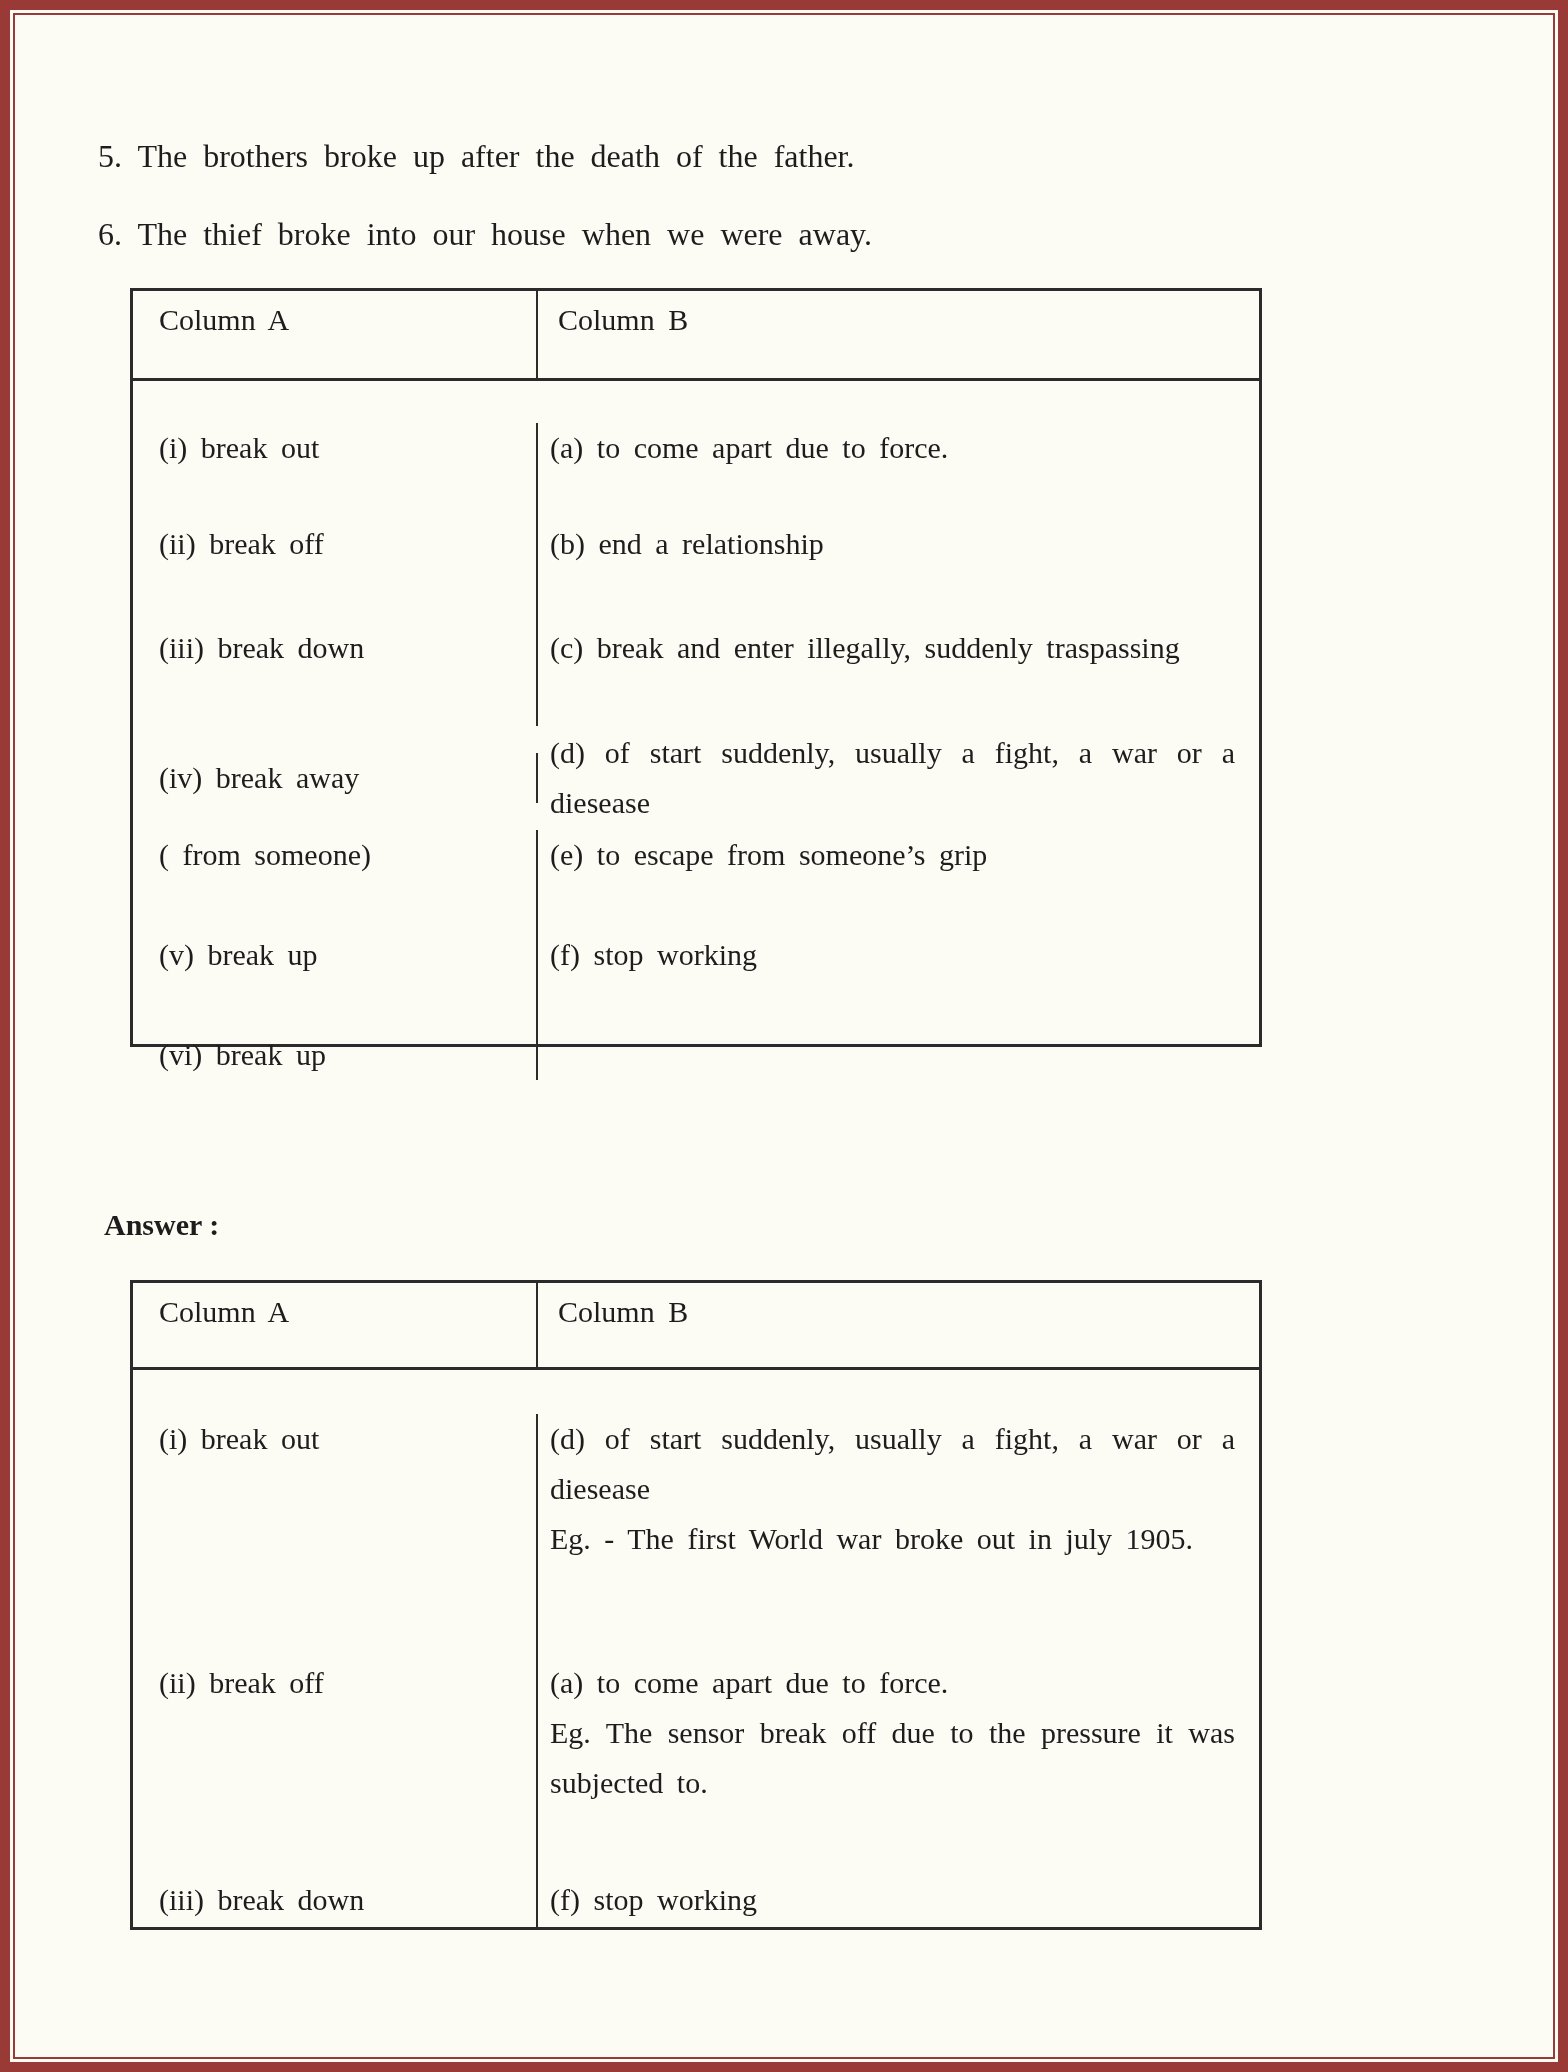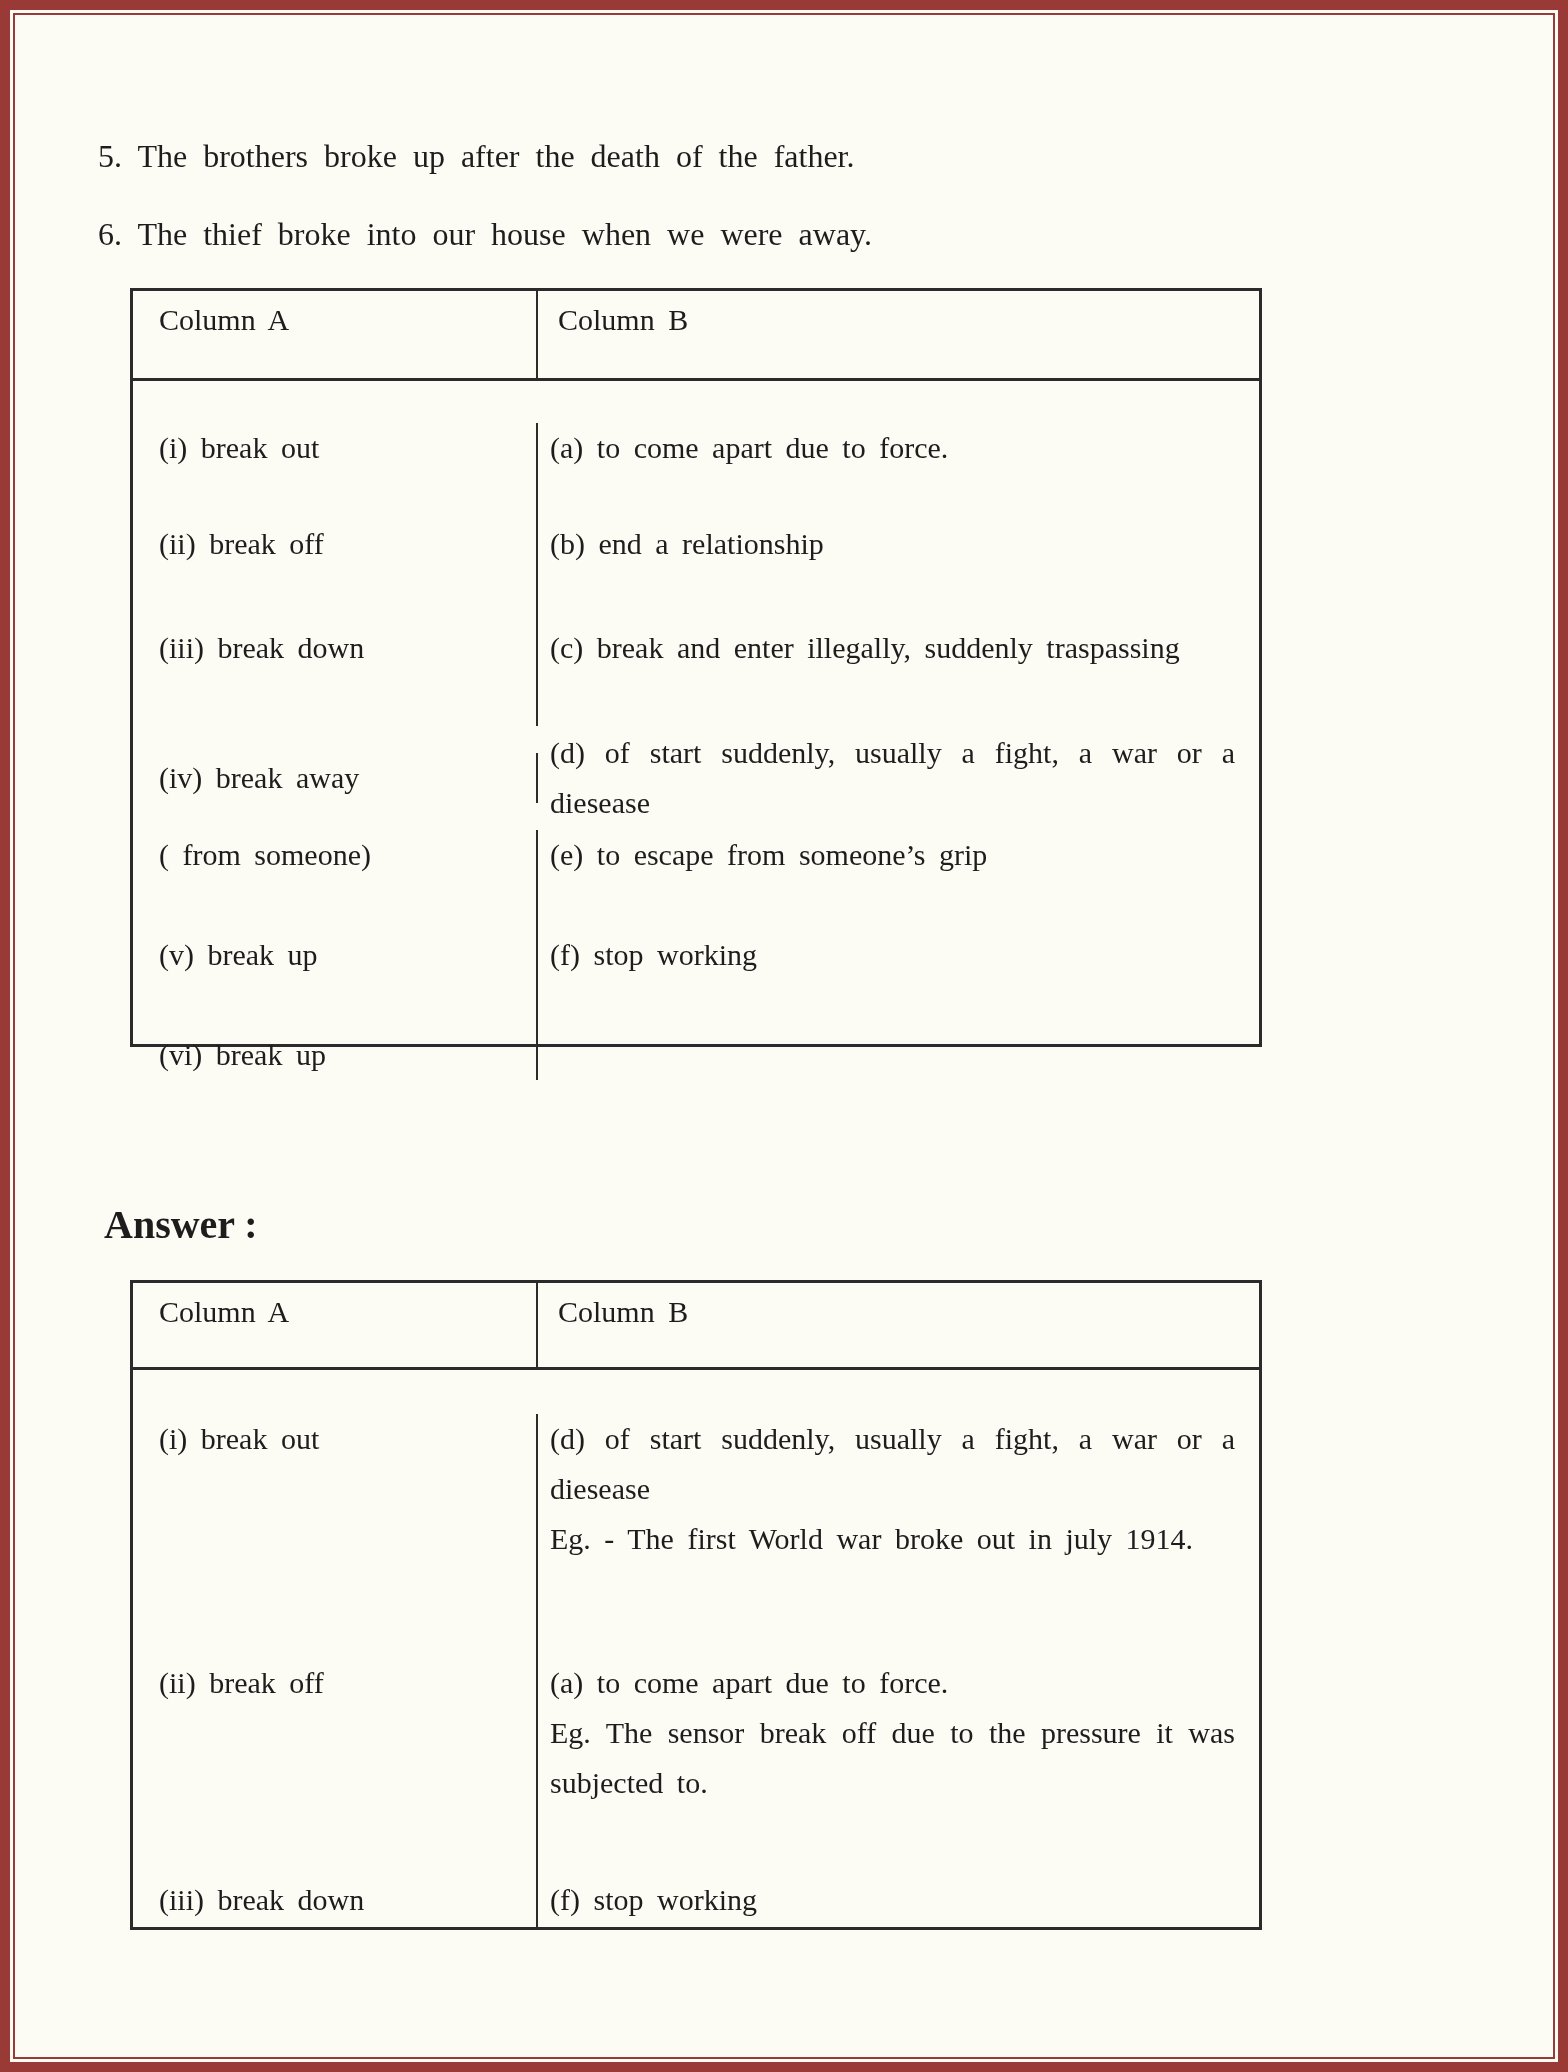--- a/index.html
+++ b/index.html
@@ -61,21 +61,21 @@
   .t1r5 { height: 100px; } .t1r6 { height: 100px; }
   .t1r7 { flex: 1 1 auto; }
 
   .t2r1 { height: 244px; } .t2r2 { height: 217px; }
   .t2r3 { flex: 1 1 auto; }
 
   .just { text-align: justify; }
 
   .answer-label {
     position: absolute; left: 104px; top: 1200px; margin: 0;
-    font-size: 40px; line-height: 50px; font-weight: bold;
+    font-size: 30px; line-height: 50px; font-weight: bold;
   }
 </style>
 </head>
 <body style="--border_maroon: #9a3a37; --page_background: #fcfbf4; --text_color: #1d1d1d;">
 
 <div class="frame-outer"></div>
 <div class="frame-inner"></div>
 
 <p class="sentence s5">5. The brothers broke up after the death of the father.</p>
 <p class="sentence s6">6. The thief broke into our house when we were away.</p>
@@ -122,21 +122,21 @@
 <div class="match-table table2">
   <div class="trow thead">
     <div class="cell ca">Column A</div>
     <div class="cell cb">Column B</div>
   </div>
   <div class="tbody">
     <div class="trow t2r1">
       <div class="cell ca">(i) break out</div>
       <div class="cell cb just">
         <div>(d) of start suddenly, usually a fight, a war or a diesease</div>
-        <div>Eg. - The first World war broke out in july 1914.</div>
+        <div>Eg. - The first World war broke out in july 1905.</div>
       </div>
     </div>
     <div class="trow t2r2">
       <div class="cell ca">(ii) break off</div>
       <div class="cell cb just">
         <div>(a) to come apart due to force.</div>
         <div>Eg. The sensor break off due to the pressure it was subjected to.</div>
       </div>
     </div>
     <div class="trow t2r3">

